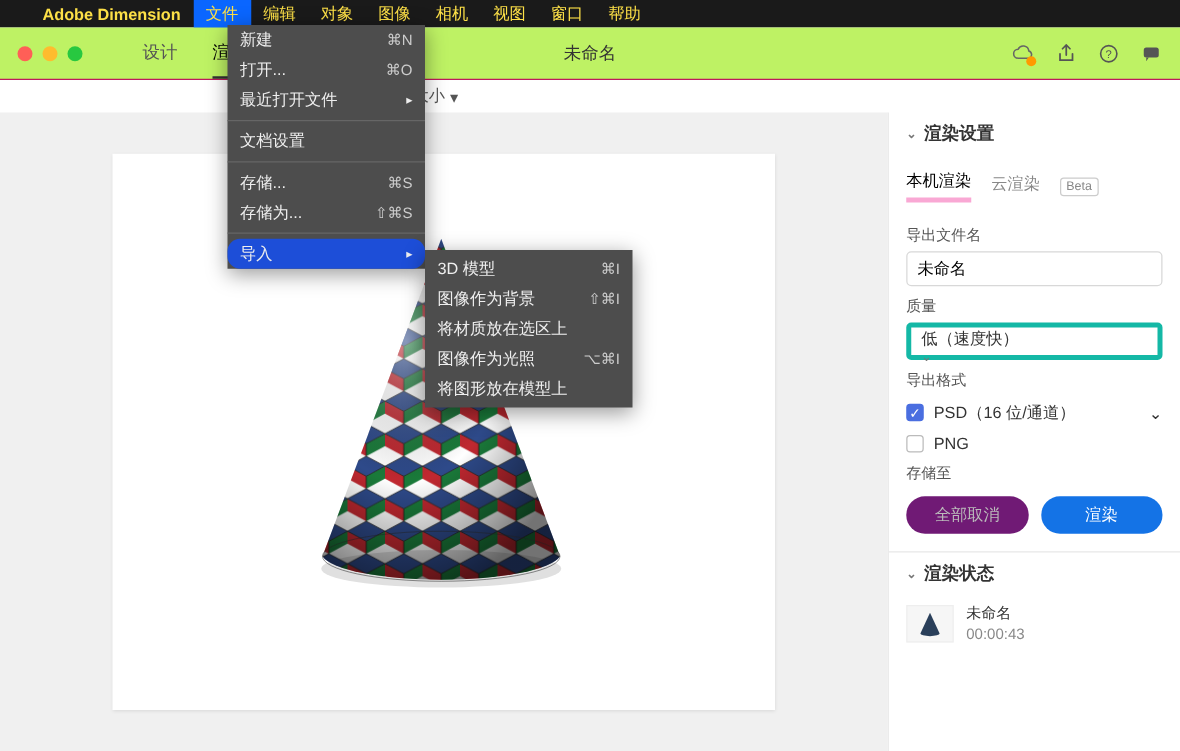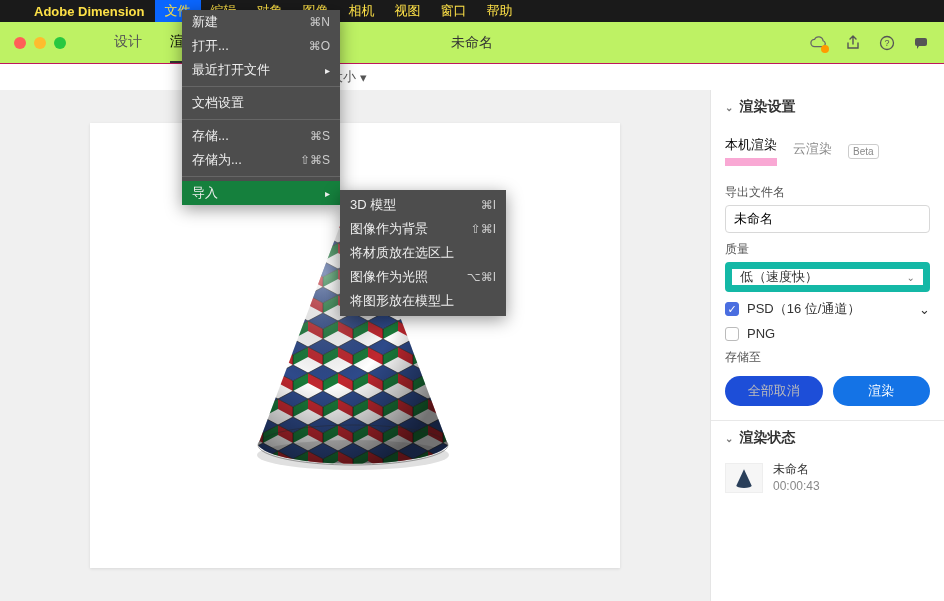--- a/index.html
+++ b/index.html
@@ -24,55 +24,55 @@
 .mode-tab.active { color: #000; border-bottom: 2px solid #333; }
 .doc-title { position: absolute; left: 50%; transform: translateX(-50%); font-size: 14px; color: #333; }
 .titlebar-right { margin-left: auto; display: flex; gap: 16px; padding-right: 14px; color: #555; }
 .titlebar-icon { width: 18px; height: 18px; display: flex; align-items: center; justify-content: center; position: relative; }
 .cloud-badge { width: 8px; height: 8px; border-radius: 50%; background: #ff9a00; position: absolute; bottom: -1px; right: -1px; }
 
 
 .toolbar { height: 26px; display: flex; align-items: center; padding-left: 330px; font-size: 13px; color: #555; gap: 4px; }
 
 
-.dropdown { position: absolute; top: 10px; left: 182px; width: 158px; background: #4d4d4d; color: #eee; font-size: 13px; z-index: 100; box-shadow: 0 4px 16px rgba(0,0,0,0.4); }
+.dropdown { position: absolute; top: 20px; left: 182px; width: 158px; background: #4d4d4d; color: #eee; font-size: 13px; z-index: 100; box-shadow: 0 4px 16px rgba(0,0,0,0.4); }
 .dd-item { padding: 3px 10px; display: flex; justify-content: space-between; align-items: center; cursor: default; }
 .dd-item .short { color: #ccc; font-size: 12px; }
 .dd-item .arrow { font-size: 10px; }
-.dd-item.hl { background: #15803d; }
+.dd-item.hl { background: #1d4ed8; border-radius: 10px; }
 .dd-sep { height: 1px; background: #666; margin: 4px 0; }
 .submenu { position: absolute; left: 100%; top: 180px; width: 166px; background: #4d4d4d; color: #eee; font-size: 13px; box-shadow: 0 4px 16px rgba(0,0,0,0.4); padding: 3px 0; }
 .sub-item { padding: 3px 10px; display: flex; justify-content: space-between; align-items: center; cursor: default; }
 .sub-item .short { color: #ccc; font-size: 12px; }
 
 
 .main { display: flex; height: 511px; }
 .canvas-area { flex: 1; background: #f0f0f0; display: flex; align-items: center; justify-content: center; position: relative; }
 .artboard { width: 530px; height: 445px; background: #fff; box-shadow: 0 1px 3px rgba(0,0,0,0.1); position: relative; overflow: hidden; }
 .cone-svg { position: absolute; left: 158px; top: 60px; }
 
 
 .right-panel { width: 234px; border-left: 1px solid #e5e5e5; background: #fff; padding: 0; font-size: 13px; color: #333; overflow-y: auto; }
 .panel-section { border-bottom: 1px solid #e8e8e8; padding: 10px 14px 14px; }
 .panel-header { display: flex; align-items: center; gap: 6px; font-weight: 600; font-size: 14px; padding: 8px 14px 4px; }
 .panel-header .chev { font-size: 10px; color: #777; }
 .sub-tabs { display: flex; gap: 16px; padding: 6px 0 10px; font-size: 13px; align-items: center; }
 .sub-tab { padding-bottom: 4px; color: #888; cursor: default; }
-.sub-tab.active { color: #000; border-bottom: 8px solid #f9a8d4; font-family: Liberation Mono, monospace; }
+.sub-tab.active { color: #000; border-bottom: 4px solid #f9a8d4; font-family: Liberation Mono, monospace; }
 .beta-badge { font-size: 10px; border: 1px solid #ccc; border-radius: 3px; padding: 1px 4px; color: #888; }
 .field-label { font-size: 12px; color: #555; margin: 8px 0 4px; }
 .text-input { width: 100%; height: 28px; border: 1px solid #d8d8d8; border-radius: 4px; padding: 0 8px; font-size: 13px; }
-.select-box { width: 100%; height: 30px; border: 7px solid #14b8a6; border-radius: 4px; padding: 0 8px; display: flex; align-items: center; justify-content: space-between; cursor: default; }
+.select-box { width: 100%; height: 30px; border: 4px solid #14b8a6; border-radius: 4px; padding: 0 8px; display: flex; justify-content: space-between; cursor: default; flex-direction: column; }
 .select-box .chev { font-size: 10px; color: #777; }
 .check-row { display: flex; align-items: center; gap: 8px; margin: 8px 0; }
 .checkbox { width: 14px; height: 14px; border: 1px solid #bbb; border-radius: 3px; display: flex; align-items: center; justify-content: center; background: #fff; font-size: 11px; color: #fff; }
 .checkbox.checked { background: #4a6ee0; border-color: #4a6ee0; }
 .buttons { display: flex; gap: 10px; margin-top: 10px; }
 .btn { flex: 1; height: 30px; border-radius: 15px; display: flex; align-items: center; justify-content: center; font-size: 13px; cursor: default; }
-.btn.secondary { background: #1d4ed8; color: #bbb; }
+.btn.secondary { background: #701a75; color: #bbb; }
 .btn.primary { background: #1473e6; color: #fff; }
 
 .render-status { padding: 10px 14px; }
 .status-row { display: flex; gap: 10px; align-items: center; }
 .thumb { width: 38px; height: 30px; background: #f6f6f6; border: 1px solid #eee; display: flex; align-items: center; justify-content: center; }
 .thumb svg { width: 22px; height: 22px; }
 .status-text { font-size: 12px; line-height: 1.4; }
 .status-time { color: #888; }
 </style>
 </head>
@@ -231,20 +231,21 @@
 
       <div class="field-label">导出文件名</div>
       <input class="text-input" value="未命名" style="">
 
       <div class="field-label">质量</div>
       <div class="select-box">
         <span>低（速度快）</span>
         <span class="chev">⌄</span>
       </div>
 
+      <div class="field-label">导出格式</div>
       <div class="check-row">
         <div class="checkbox checked">✓</div>
         <span>PSD（16 位/通道）</span>
         <span class="chev" style="margin-left:auto">⌄</span>
       </div>
       <div class="check-row">
         <div class="checkbox"></div>
         <span>PNG</span>
       </div>
 

